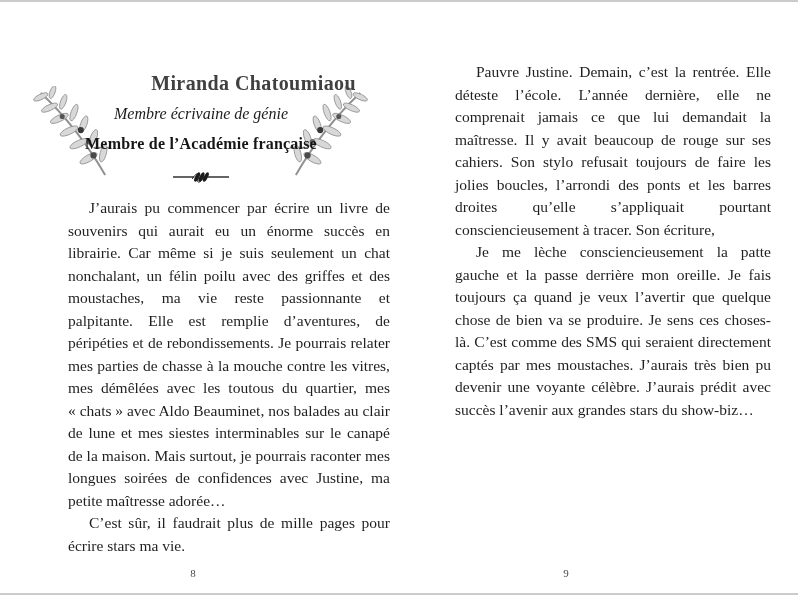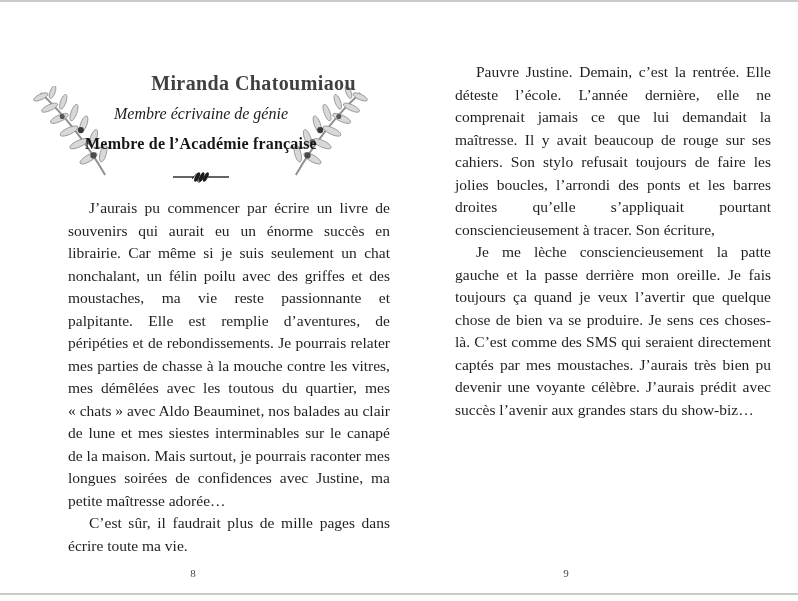--- a/index.html
+++ b/index.html
@@ -110,21 +110,21 @@
       <path d="M1 8 H23" stroke="#1c1c1c" stroke-width="1.4"></path>
       <path d="M37 8 H59" stroke="#1c1c1c" stroke-width="1.4"></path>
       <path d="M21 10 C25 3 29 3 27 9 C25 15 29 15 33 8" fill="none" stroke="#1c1c1c" stroke-width="1"></path>
       <ellipse cx="26" cy="8" rx="2" ry="5.4" transform="rotate(28 26 8)" fill="#1c1c1c"></ellipse>
       <ellipse cx="30.5" cy="8" rx="2" ry="5.4" transform="rotate(28 30.5 8)" fill="#1c1c1c"></ellipse>
       <ellipse cx="35" cy="8" rx="2" ry="5.4" transform="rotate(28 35 8)" fill="#1c1c1c"></ellipse>
     </svg>
 
     <div id="left-body" class="page-body">
       <p>J’aurais pu commencer par écrire un livre de souvenirs qui aurait eu un énorme succès en librairie. Car même si je suis seulement un chat nonchalant, un félin poilu avec des griffes et des moustaches, ma vie reste passionnante et palpitante. Elle est remplie d’aventures, de péripéties et de rebondissements. Je pourrais relater mes parties de chasse à la mouche contre les vitres, mes démêlées avec les toutous du quartier, mes «&nbsp;chats&nbsp;» avec Aldo Beauminet, nos balades au clair de lune et mes siestes interminables sur le canapé de la maison. Mais surtout, je pourrais raconter mes longues soirées de confidences avec Justine, ma petite maîtresse adorée…</p>
-      <p>C’est sûr, il faudrait plus de mille pages dans écrire toute ma vie.</p>
+      <p>C’est sûr, il faudrait plus de mille pages pour écrire stars ma vie.</p>
     </div>
 
     <div id="page-number-left" class="page-number">8</div>
   </div>
 
   <div>
     <div id="right-body" class="page-body">
       <p>Pauvre Justine. Demain, c’est la rentrée. Elle déteste l’école. L’année dernière, elle ne comprenait jamais ce que lui demandait la maîtresse. Il y avait beaucoup de rouge sur ses cahiers. Son stylo refusait toujours de faire les jolies boucles, l’arrondi des ponts et les barres droites qu’elle s’appliquait pourtant consciencieusement à tracer. Son écriture,</p>
       <p>Je me lèche consciencieusement la patte gauche et la passe derrière mon oreille. Je fais toujours ça quand je veux l’avertir que quelque chose de bien va se produire. Je sens ces choses-là. C’est comme des SMS qui seraient directement captés par mes moustaches. J’aurais très bien pu devenir une voyante célèbre. J’aurais prédit avec succès l’avenir aux grandes stars du show-biz…</p>
     </div>

